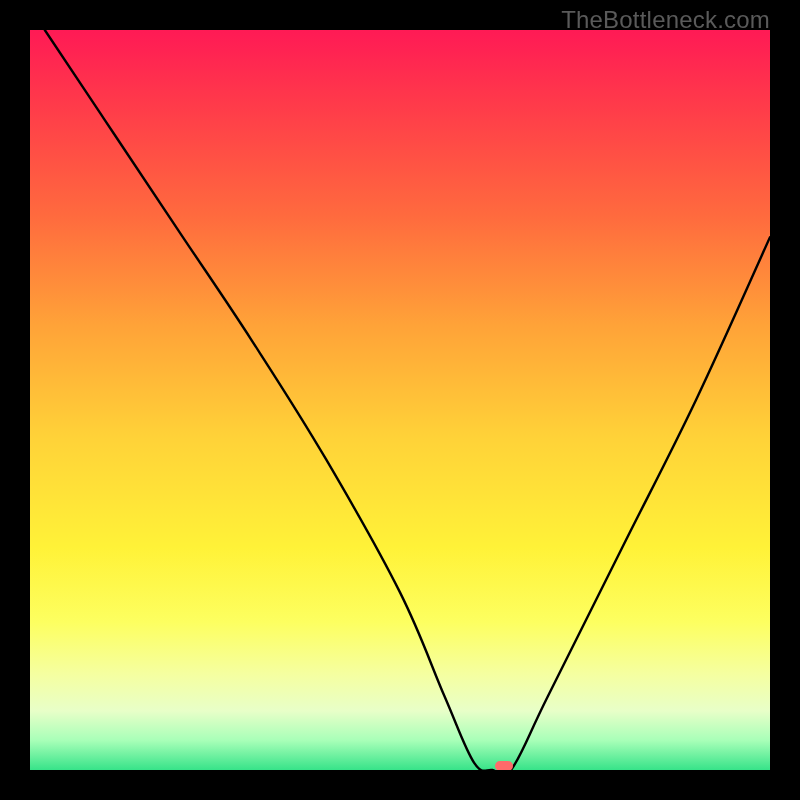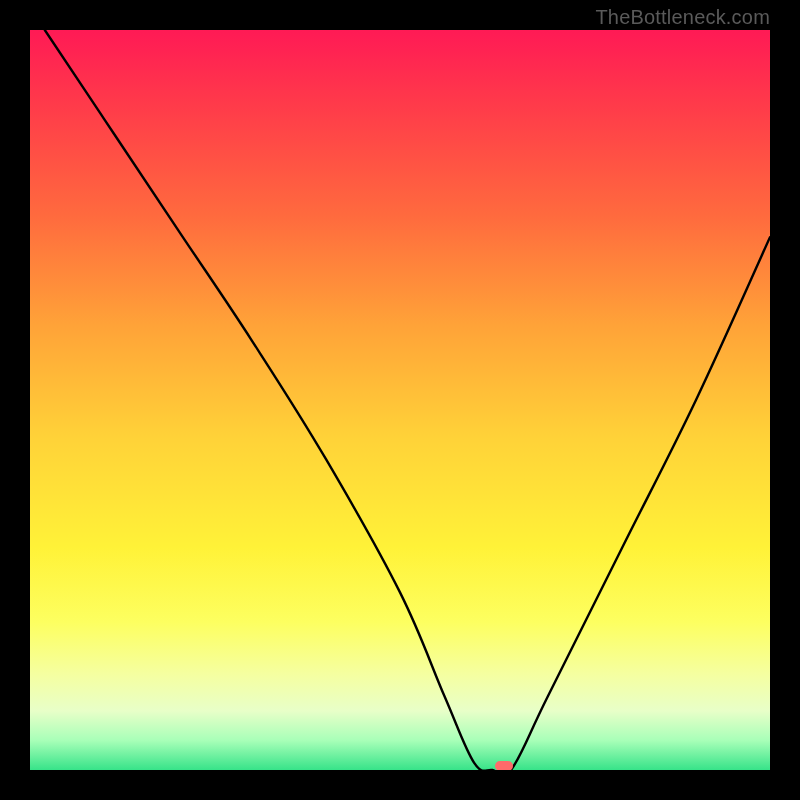--- a/index.html
+++ b/index.html
@@ -49,21 +49,21 @@
     height: 10px;
     border-radius: 5px;
     background: rgba(255, 90, 90, 0.85);
     transform: translate(-50%, -50%);
   }
   .watermark {
     position: absolute;
     top: 6px;
     right: 30px;
     color: #5a5a5a;
-    font-size: 20px;
+    font-size: 24px;
     font-weight: 500;
     letter-spacing: 0.2px;
   }
   svg.curve {
     position: absolute;
     left: 0; top: 0;
     width: 100%;
     height: 100%;
   }
 </style>

